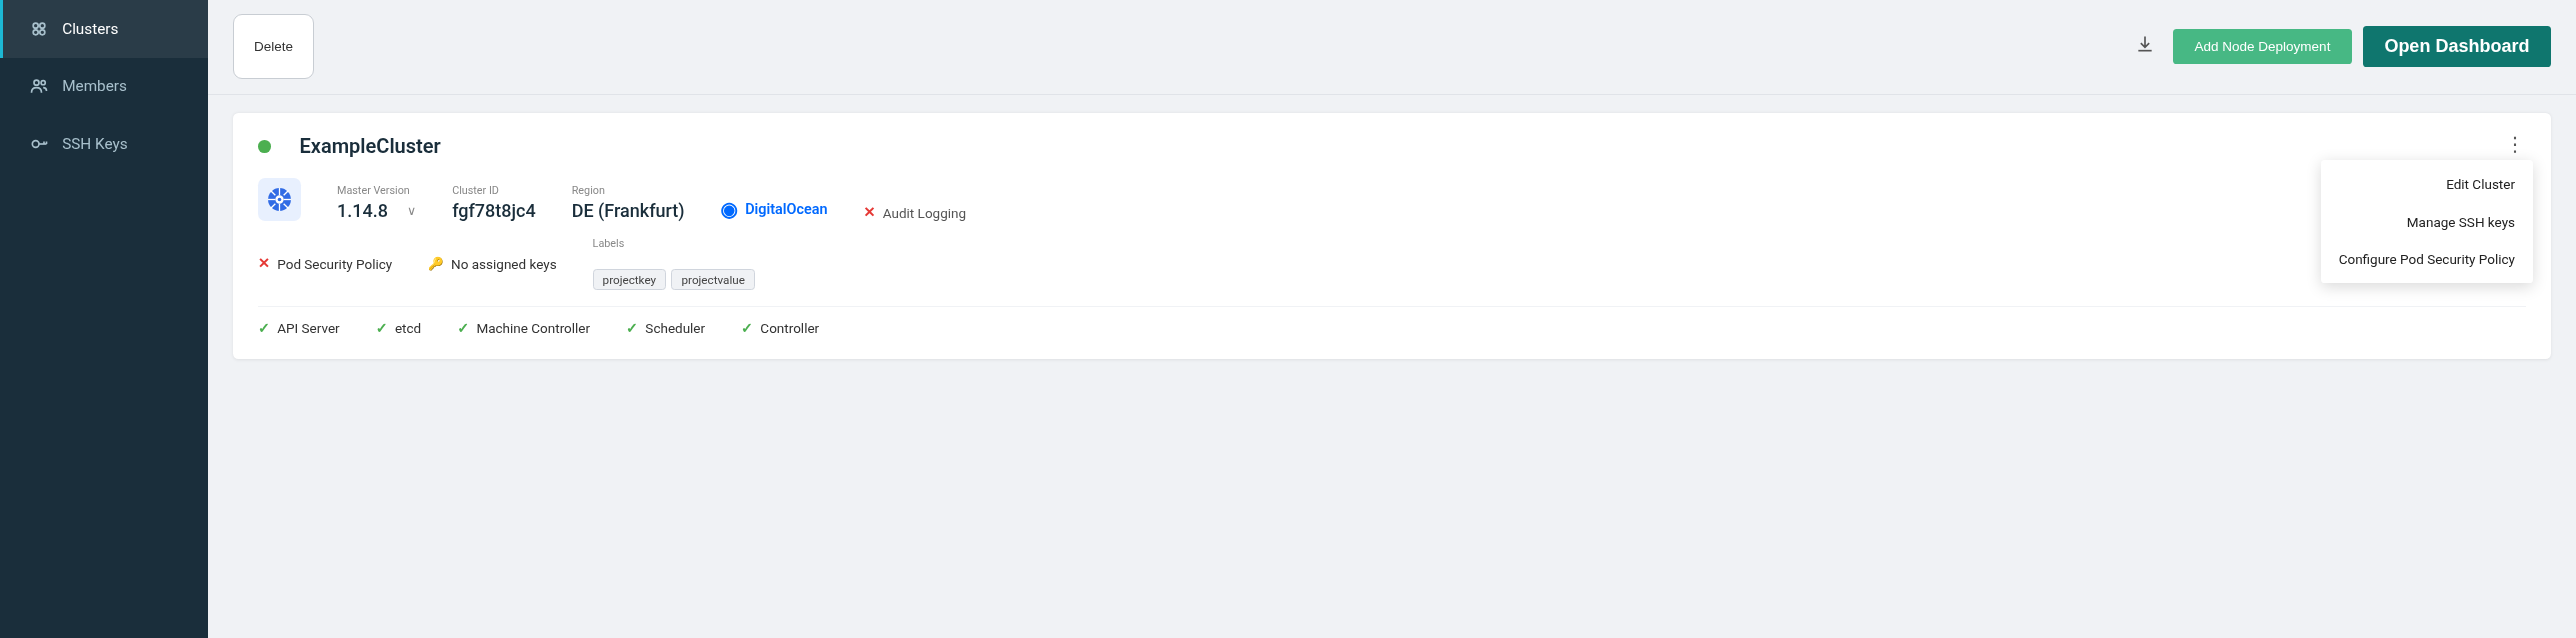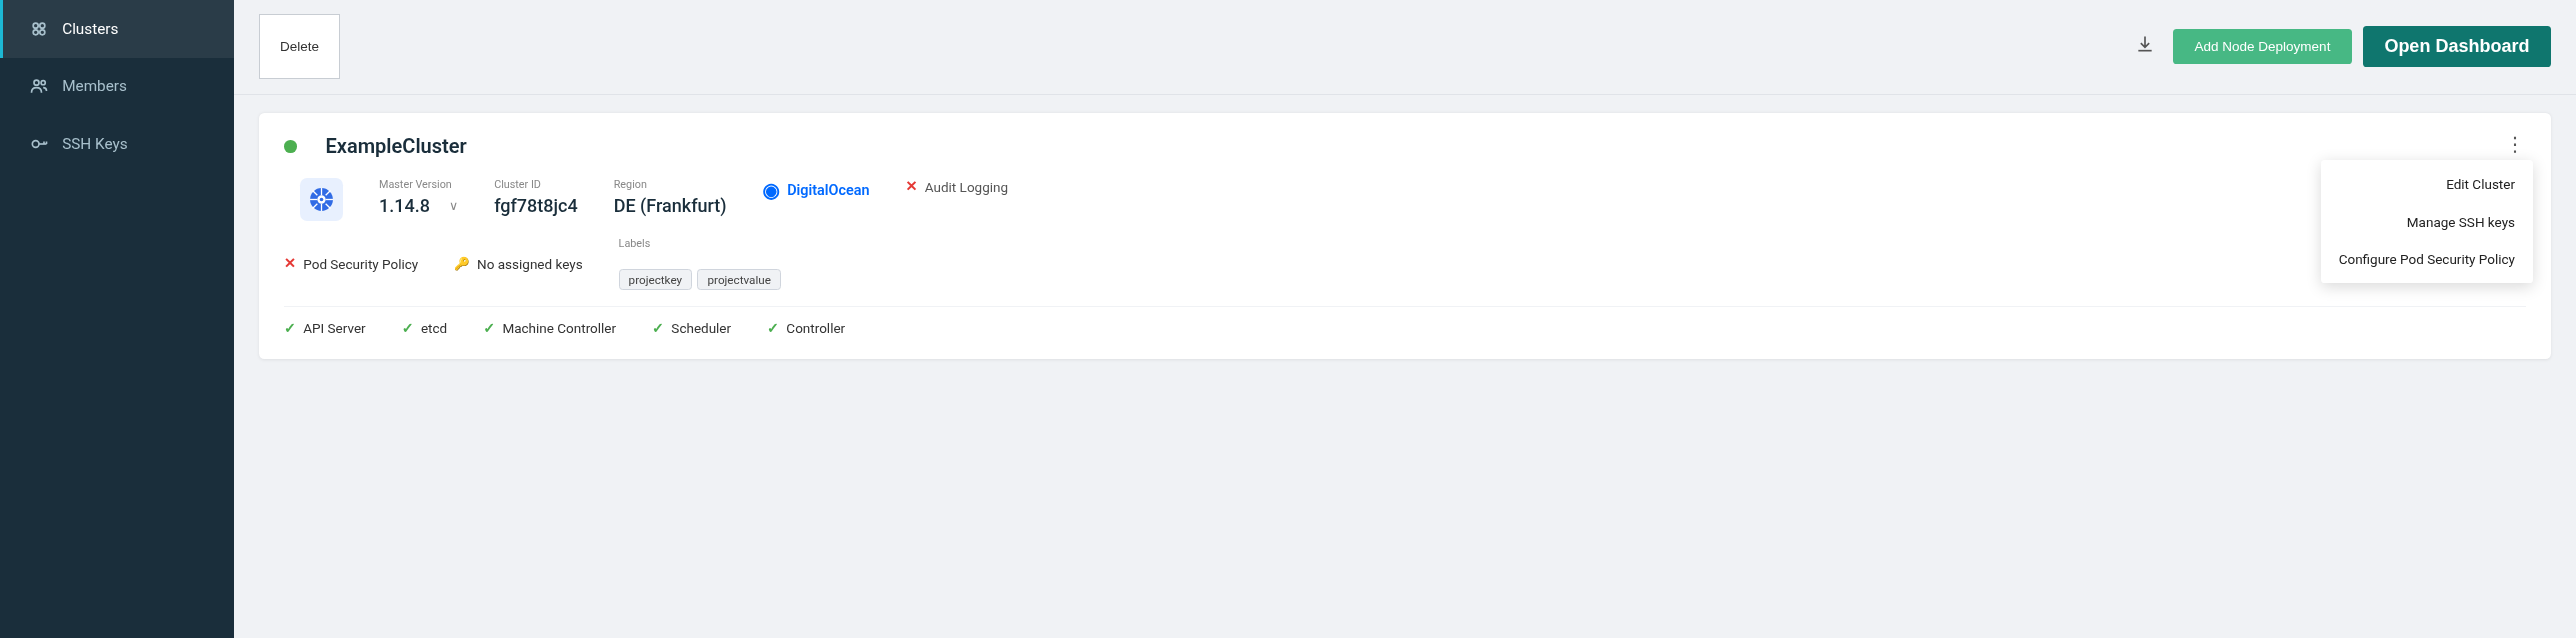--- a/index.html
+++ b/index.html
@@ -1,20 +1,20 @@
 <!DOCTYPE html>
 <html style="font-size:14.4px"><head>
   <meta charset="utf-8">
   <style>
     * { margin: 0; padding: 0; box-sizing: border-box; }
     body { font-family: -apple-system, BlinkMacSystemFont, 'Segoe UI', Roboto, sans-serif; display: flex; height: 639px; background: #f0f2f5; overflow: hidden; }
 
     
     .sidebar {
-      width: 234px;
+      width: 208px;
       background: #1a2e3b;
       height: 100%;
       display: flex;
       flex-direction: column;
       flex-shrink: 0;
     }
     .sidebar-item {
       display: flex;
       align-items: center;
       gap: 12.6px;
@@ -57,21 +57,21 @@
       gap: 10.8px;
       border-bottom: 0.9px solid #e0e3e8;
       min-height: 65px;
     }
     .toolbar-spacer { flex: 1; }
     .btn-delete {
       border: 0.9px solid #c8cdd3;
       background: #fff;
       color: #333;
       padding: 24px 20px;
-      border-radius: 0;
+      border-radius: 9px;
       font-size: 13.5px;
       cursor: pointer;
     }
     .btn-download {
       background: none;
       border: none;
       cursor: pointer;
       color: #555;
       font-size: 18px;
       padding: 7.2px;
@@ -139,25 +139,24 @@
       font-size: 20px;
       color: #555;
       cursor: pointer;
       letter-spacing: 0.9px;
       line-height: 1;
       padding: 3.6px 7.2px;
     }
 
     .cluster-info-row {
       display: flex;
-      align-items: flex-start;
+      align-items: flex-end;
       gap: 36px;
       margin-bottom: 16px;
       flex-wrap: wrap;
-      margin-left: 16px;
     }
     .info-group {
       display: flex;
       flex-direction: column;
       gap: 3.6px;
     }
     .info-label {
       font-size: 10.8px;
       color: #888;
       font-weight: 400;

